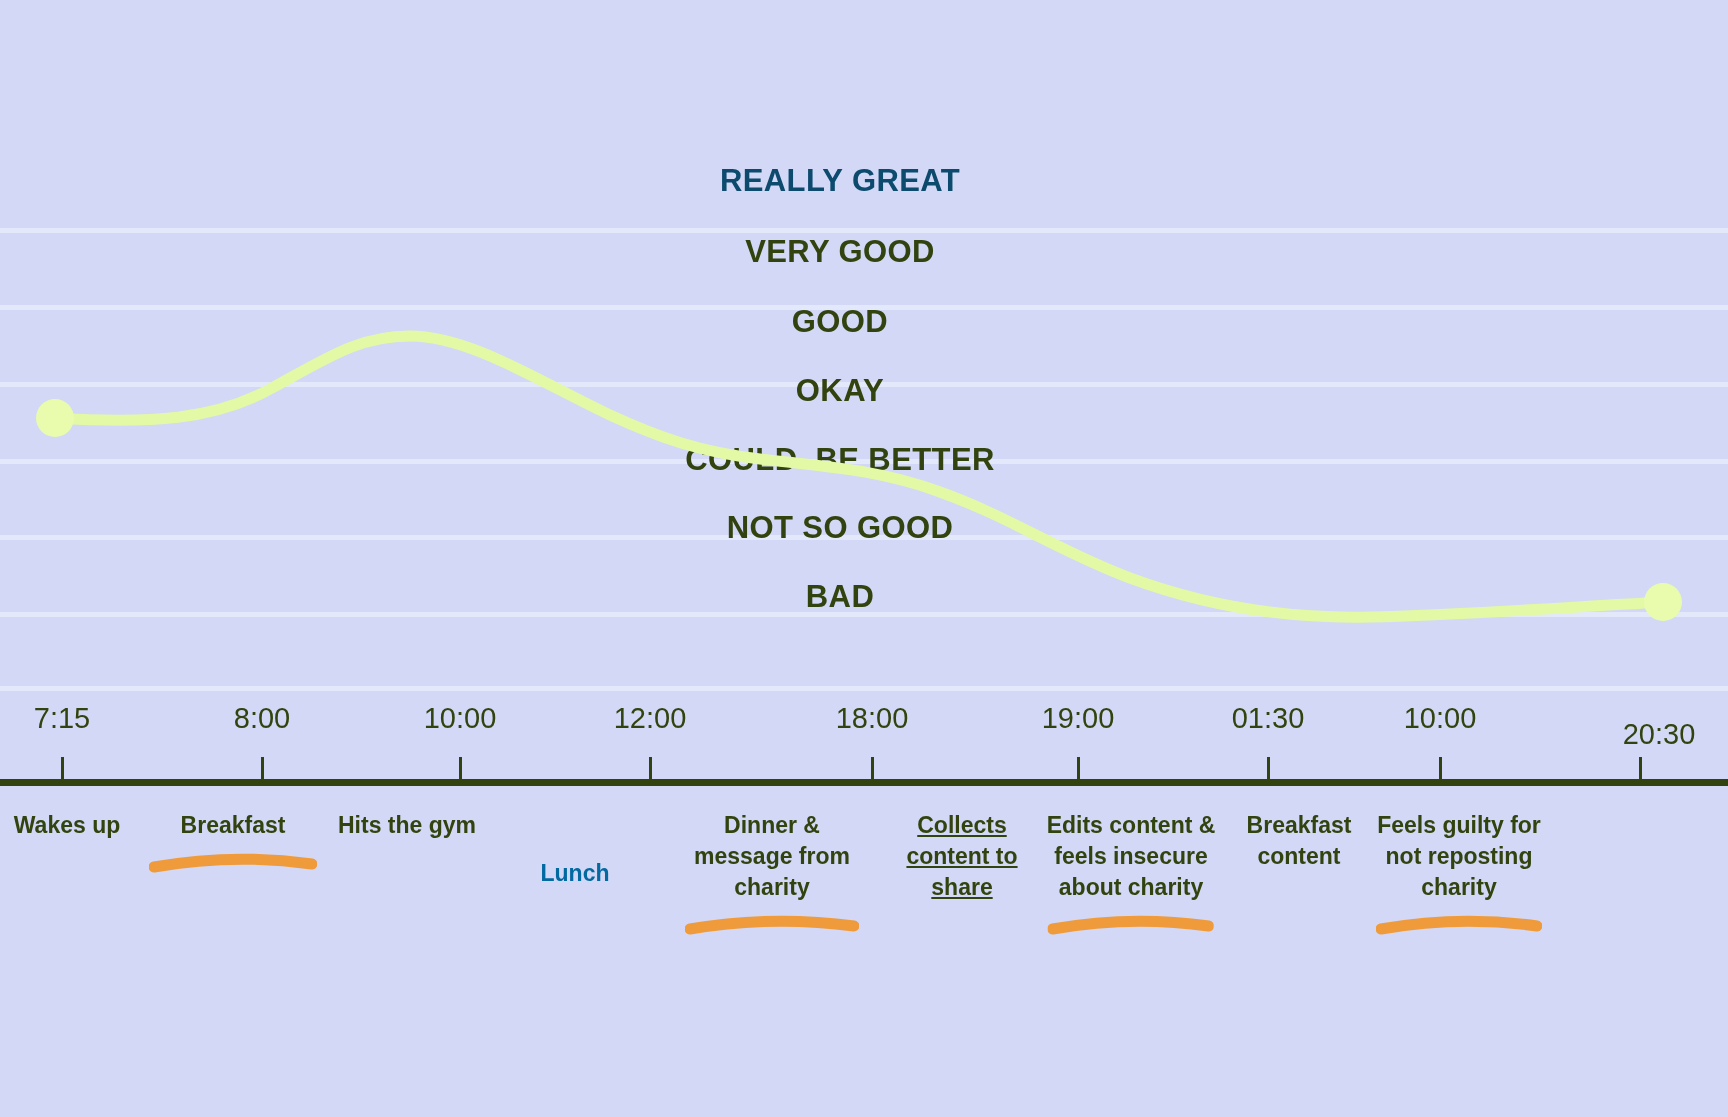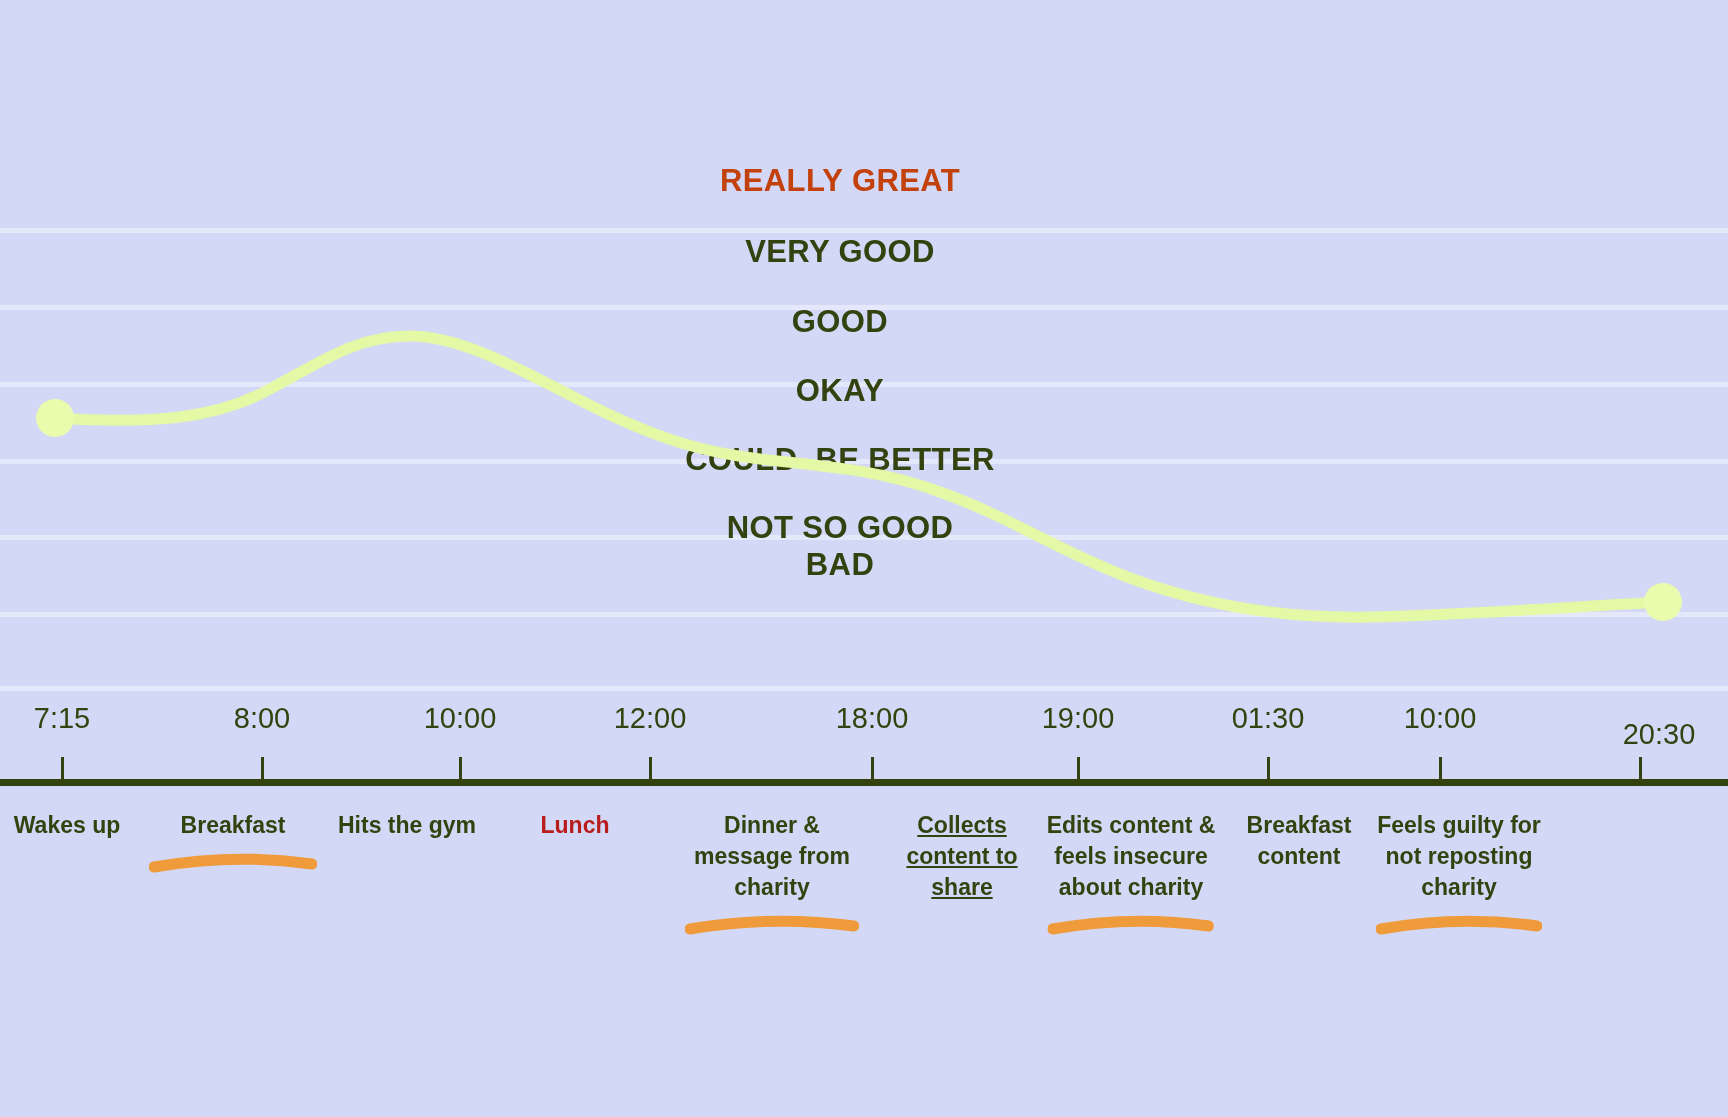--- a/index.html
+++ b/index.html
@@ -133,27 +133,27 @@
       <div class="gridline" style="top: 228px; background: rgb(228, 232, 251);"></div>
       <div class="gridline" style="top: 305px; background: rgb(228, 232, 251);"></div>
       <div class="gridline" style="top: 382px; background: rgb(228, 232, 251);"></div>
       <div class="gridline" style="top: 459px; background: rgb(228, 232, 251);"></div>
       <div class="gridline" style="top: 535px; background: rgb(228, 232, 251);"></div>
       <div class="gridline" style="top: 612px; background: rgb(228, 232, 251);"></div>
       <div class="gridline" style="top: 686px; background: rgb(228, 232, 251);"></div>
     </div>
 
   <div class="mood-labels">
-      <div class="mood-label" style="top: 163px; color: #c2410c;">REALLY GREAT</div>
+      <div class="mood-label" style="top: 163px; color: #0c4a6e;">REALLY GREAT</div>
       <div class="mood-label" style="top: 234px; color: rgb(51, 67, 15);">VERY GOOD</div>
       <div class="mood-label" style="top: 304px; color: rgb(51, 67, 15);">GOOD</div>
       <div class="mood-label" style="top: 373px; color: rgb(51, 67, 15);">OKAY</div>
       <div class="mood-label" style="top: 442px; color: rgb(51, 67, 15);">COULD  BE BETTER</div>
       <div class="mood-label" style="top: 510px; color: rgb(51, 67, 15);">NOT SO GOOD</div>
-      <div class="mood-label" style="top: 547px; color: rgb(51, 67, 15);">BAD</div>
+      <div class="mood-label" style="top: 579px; color: rgb(51, 67, 15);">BAD</div>
     </div>
 
   <div class="curve-layer">
     <svg width="1728" height="760" viewBox="0 0 1728 760">
       <path id="mood-curve" fill="none" stroke-linecap="round" stroke-linejoin="round" d="M 55 418 C 150 424 215 420 272 388 C 330 356 360 336 410 336 C 470 336 540 382 610 415 C 660 438 700 452 760 459 C 830 467 880 470 940 492 C 1010 517 1060 552 1130 578 C 1200 604 1280 619 1370 617 C 1460 615 1570 607 1663 602" stroke="#e4f9a6" stroke-width="11"></path>
       <g id="mood-markers">
           <circle cx="55" cy="418" r="19" fill="#e9fcae"></circle>
           <circle cx="1663" cy="602" r="19" fill="#e9fcae"></circle>
         </g>
     </svg>
@@ -188,21 +188,21 @@
       <div class="event" style="left: 233px;">
         <div class="event-label" style="color: rgb(51, 67, 15);">Breakfast</div>
         <svg width="168" height="22" viewBox="0 0 168 22" class="event-underline">
           <path d="M 5 16 Q 84 2 163 13" fill="none" stroke="#ef9b3b" stroke-width="11" stroke-linecap="round"></path>
         </svg>
       </div>
       <div class="event" style="left: 407px;">
         <div class="event-label" style="color: rgb(51, 67, 15);">Hits the gym</div>
       </div>
       <div class="event" style="left: 575px;">
-        <div class="event-label" style="color: #b91c1c;">Lunch</div>
+        <div class="event-label" style="color: #0369a1; margin-top: 48px;">Lunch</div>
       </div>
       <div class="event" style="left: 772px;">
         <div class="event-label" style="color: rgb(51, 67, 15);">Dinner &amp;
 message from
 charity</div>
         <svg width="174" height="22" viewBox="0 0 174 22" class="event-underline">
           <path d="M 5 16 Q 87 2 169 13" fill="none" stroke="#ef9b3b" stroke-width="11" stroke-linecap="round"></path>
         </svg>
       </div>
       <div class="event" style="left: 962px;">

